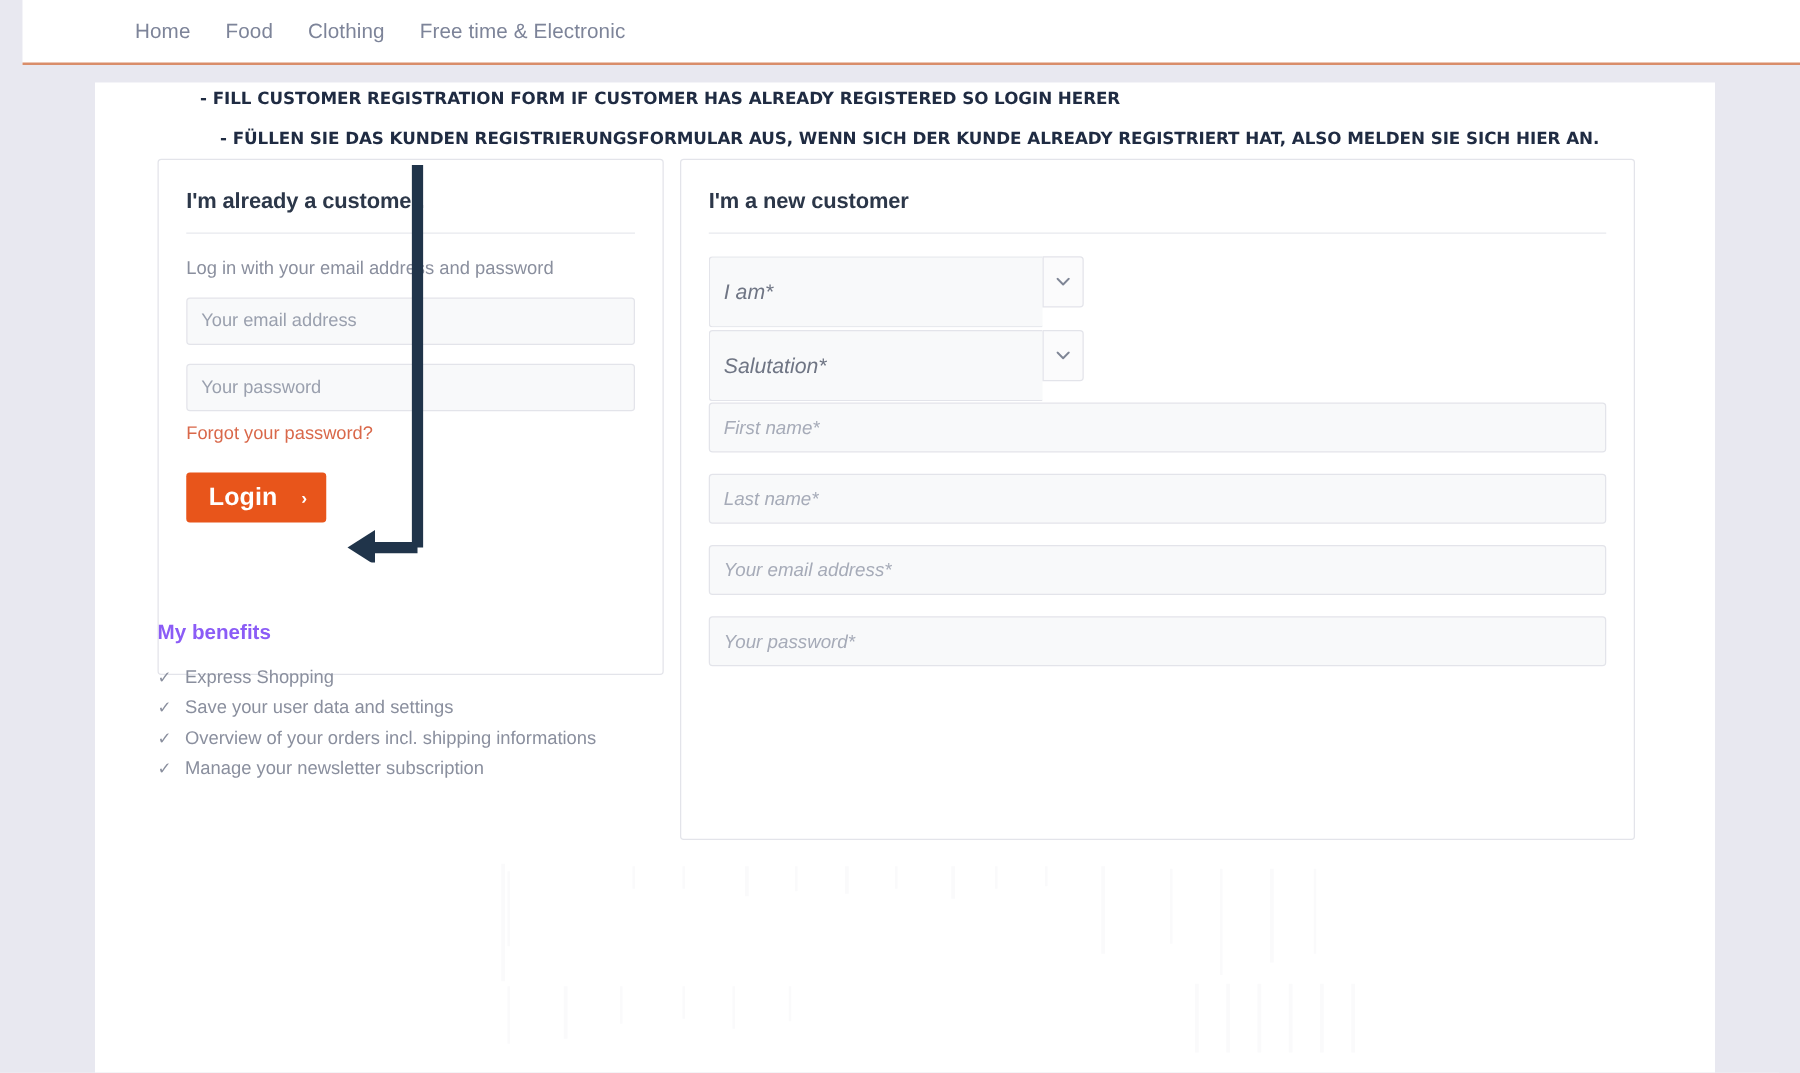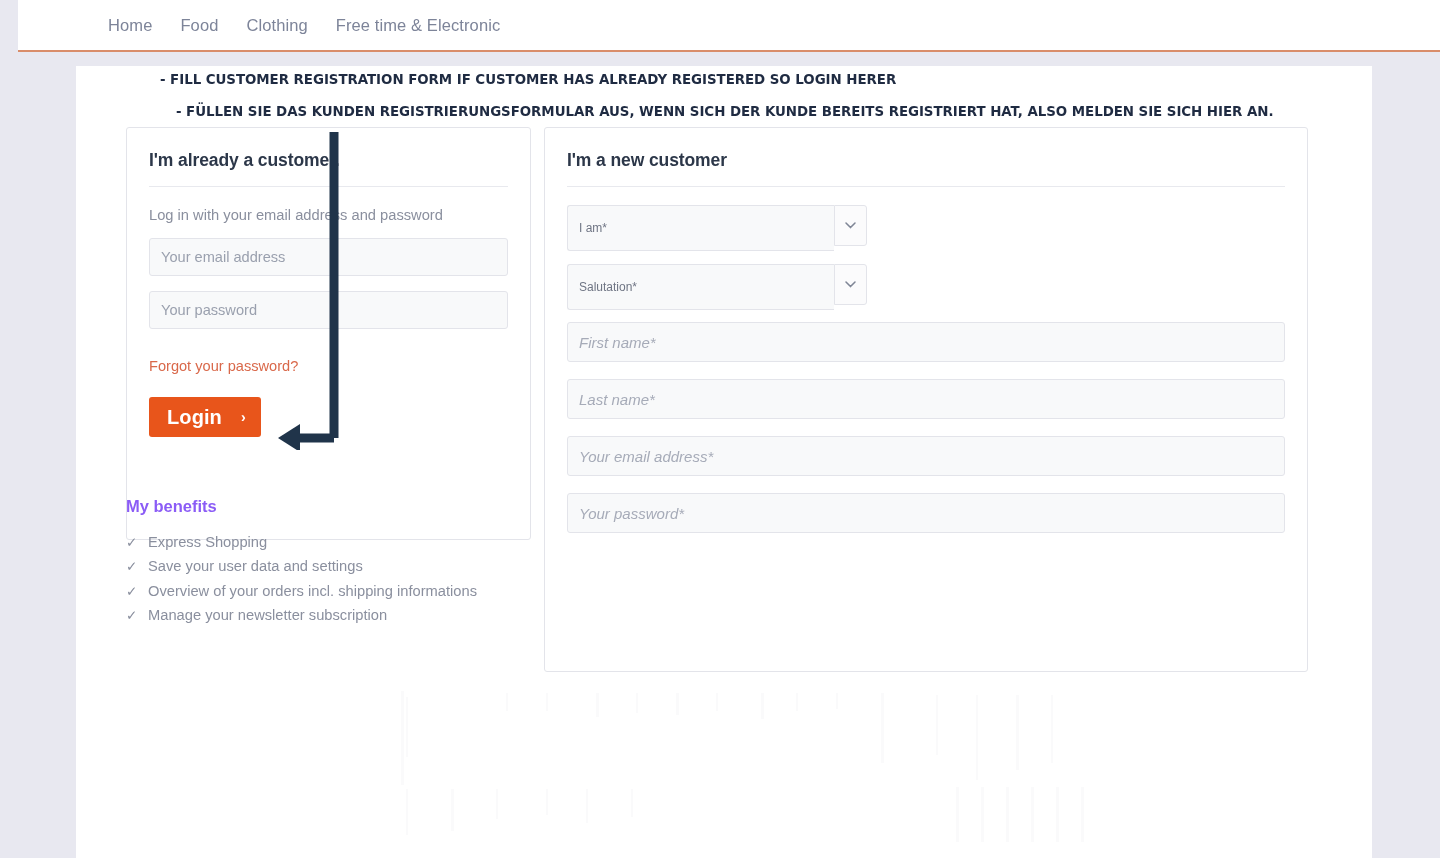--- a/index.html
+++ b/index.html
@@ -128,48 +128,49 @@
   
   .selectwrap {
     position: relative;
     width: 300px;
     height: 41px;
     margin-top: 18px;
     display: flex;
   }
   .select-body {
     flex: 1;
-    height: 46px;
+    height: 57px;
     background: #f8f9fa;
     border: 1px solid #e3e4ea;
     border-right: none;
     border-radius: 3px 0 0 3px;
     display: flex;
     align-items: center;
     padding-left: 11px;
-    font-size: 12px;
+    font-size: 17px;
     color: #6f7584;
     cursor: pointer;
+    font-style: italic;
   }
   .select-caret {
     width: 33px;
     height: 41px;
     background: #fbfbfc;
     border: 1px solid #e3e4ea;
     border-radius: 0 3px 3px 0;
     display: flex;
     align-items: center;
     justify-content: center;
     cursor: pointer;
   }
   .caret-svg { display: block; }
 
   .forgot {
     display: inline-block;
-    margin-top: 29px;
+    margin-top: 10px;
     font-size: 14.6px;
     color: #d9684a;
     text-decoration: none;
     cursor: pointer;
   }
 
   .login-btn {
     margin-top: 22px;
     display: inline-flex;
     align-items: center;
@@ -270,21 +271,21 @@
       <div class="nav-item">Food</div>
       <div class="nav-item">Clothing</div>
       <div class="nav-item">Free time &amp; Electronic</div>
     </div>
   </div>
 
   <div class="page">
 
     <div class="instructions">
       <div class="instr-line instr-1">- FILL CUSTOMER REGISTRATION FORM IF CUSTOMER HAS ALREADY REGISTERED SO LOGIN HERER</div>
-      <div class="instr-line instr-2">- FÜLLEN SIE DAS KUNDEN REGISTRIERUNGSFORMULAR AUS, WENN SICH DER KUNDE BEREITS REGISTRIERT HAT, ALSO MELDEN SIE SICH HIER AN.</div>
+      <div class="instr-line instr-2">- FÜLLEN SIE DAS KUNDEN REGISTRIERUNGSFORMULAR AUS, WENN SICH DER KUNDE ALREADY REGISTRIERT HAT, ALSO MELDEN SIE SICH HIER AN.</div>
     </div>
 
     <div class="card card-left">
       <div class="card-inner-left">
         <div class="card-title">I'm already a customer.</div>
         <div class="card-rule"></div>
         <div class="subtitle">Log in with your email address and password</div>
 
         <input class="field" type="text" placeholder="Your email address" style="">
 

